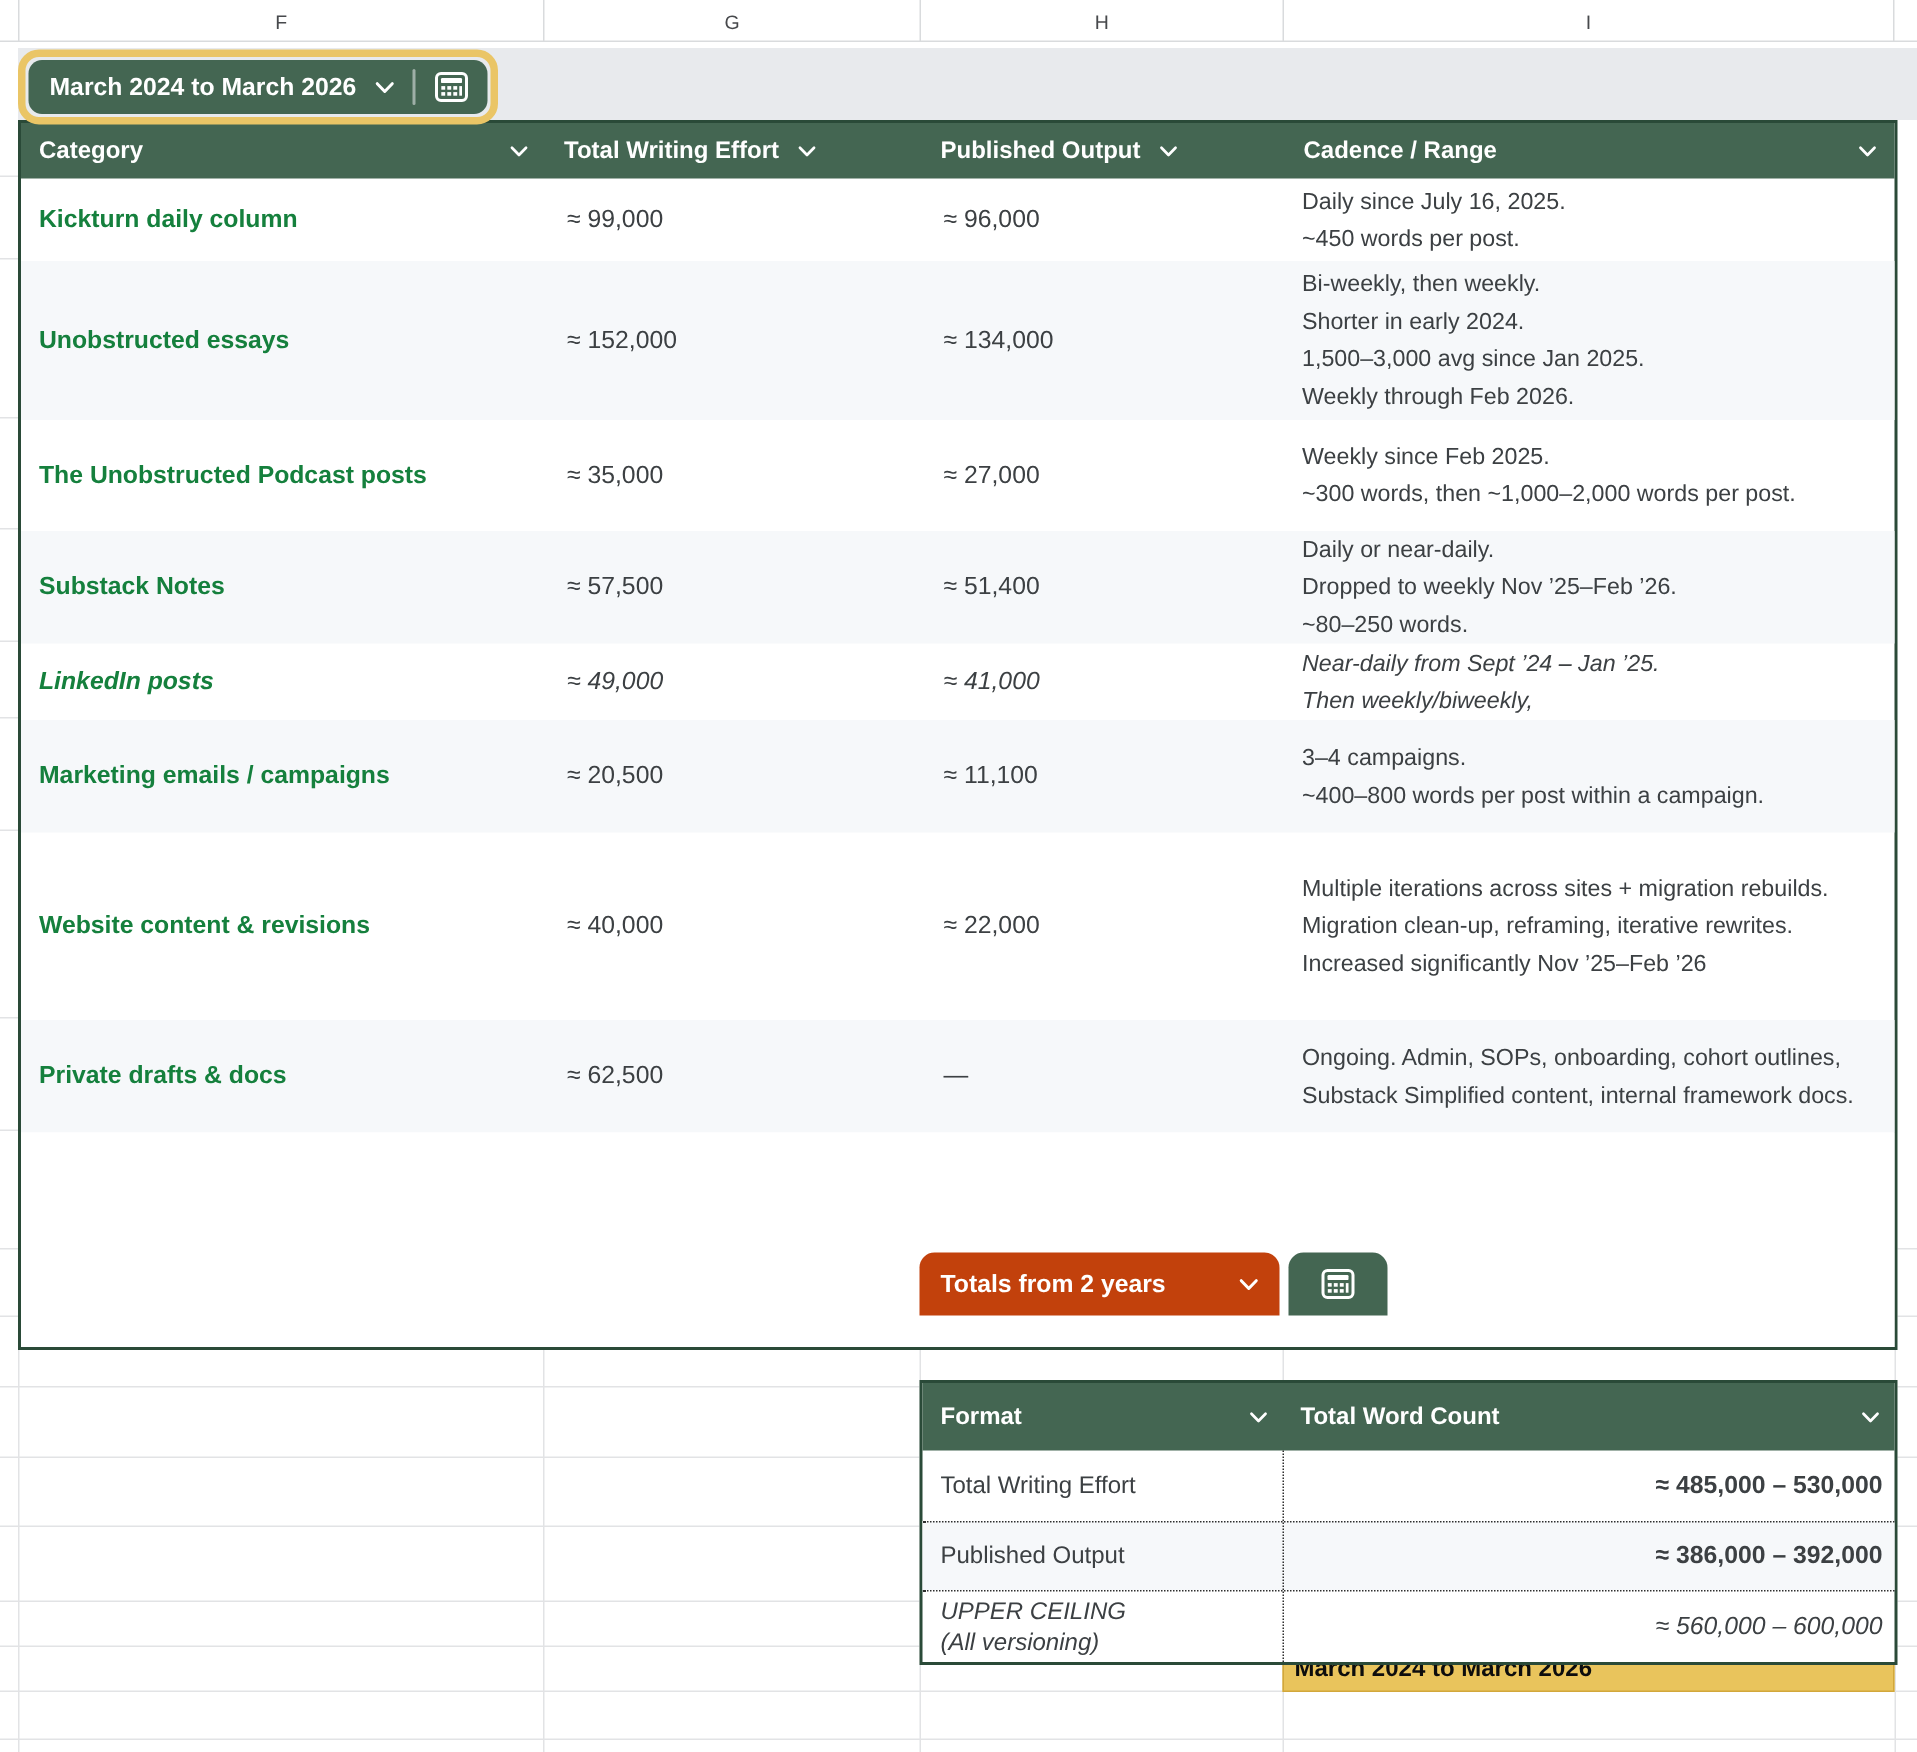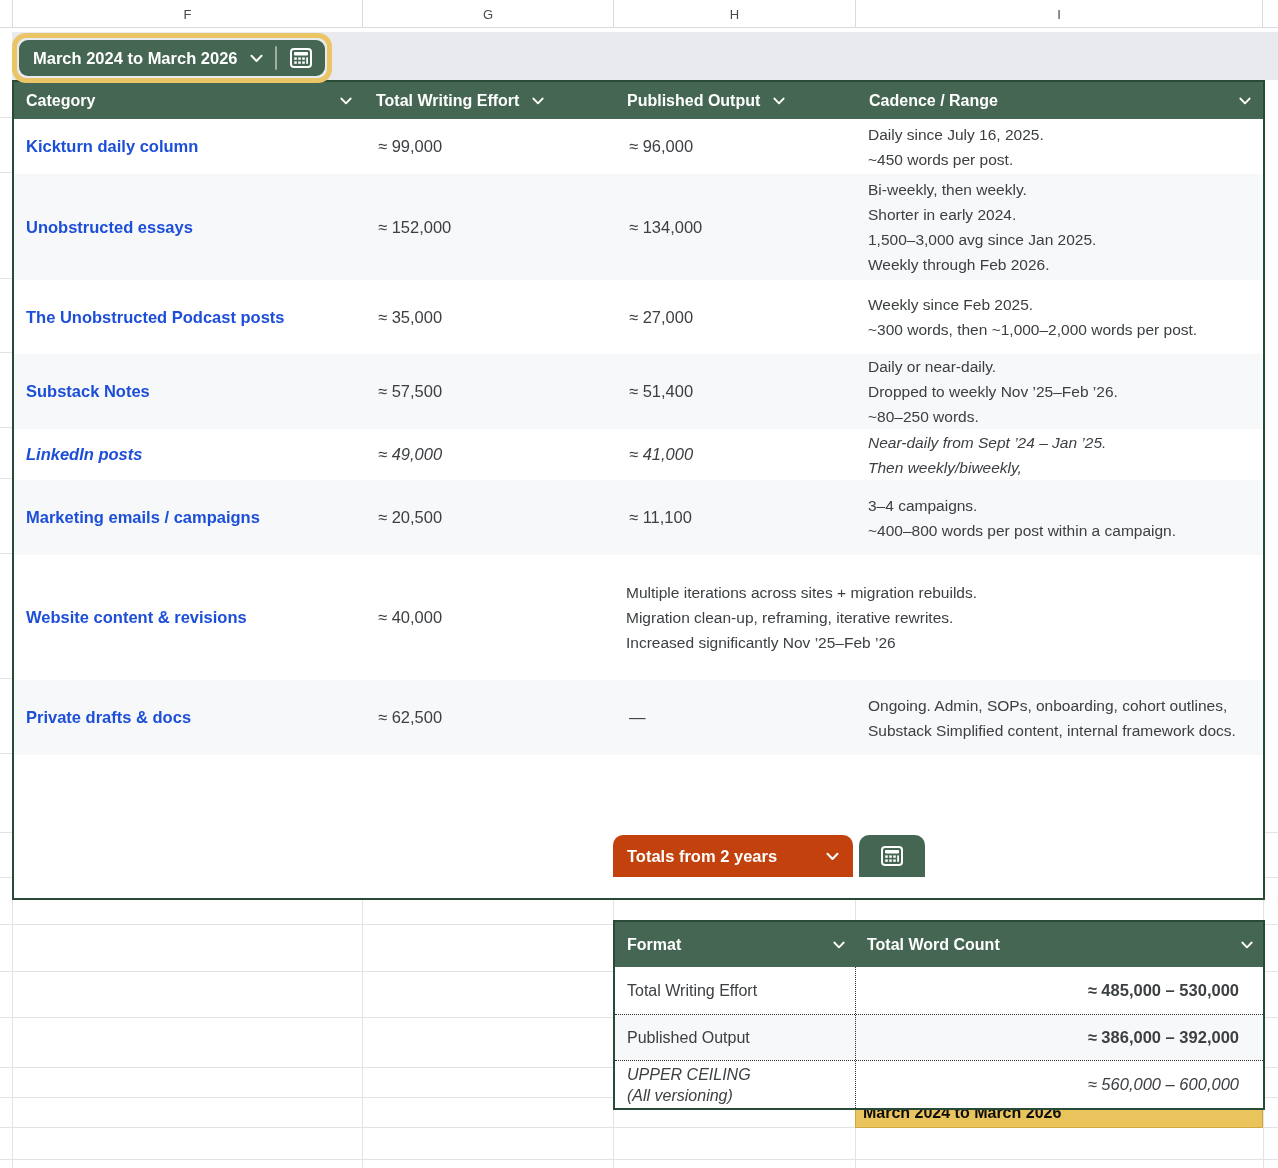--- a/index.html
+++ b/index.html
@@ -45,21 +45,21 @@
   .mt-header { height:37px; background:#446652; color:#fff; display:flex; flex:none; }
   .hcell { display:flex; align-items:center; padding-left:12px; font-size:16px; font-weight:700; }
   .hc-cat  { width:350px; } .hc-eff { width:251px; } .hc-pub { width:242px; } .hc-cad { flex:1; }
   .ml-auto { margin-left:auto; margin-right:12px; }
   .ml-gap  { margin-left:13px; }
 
   .mt-body { display:flex; flex-direction:column; flex:1; }
   .mt-row { display:flex; flex:none; }
   .mt-row.alt { background:#f6f8fa; }
   .cell { display:flex; align-items:center; }
-  .c-cat { width:350px; padding-left:12px; font-weight:700; font-size:16.5px; color:#1d4ed8; }
+  .c-cat { width:350px; padding-left:12px; font-weight:700; font-size:16.5px; color:#15803d; }
   .c-eff { width:251px; padding-left:14px; font-size:16.5px; }
   .c-pub { width:242px; padding-left:14px; font-size:16.5px; }
   .c-cad { flex:1; padding:3px 10px 3px 11px; font-size:15.5px; line-height:25px;
     white-space:pre-line; }
   .mt-filler { flex:1; background:#fff; }
 
   
   .hline { position:absolute; left:0; width:1278px; height:1px; background:#e2e3e5; z-index:0; }
   .vline { position:absolute; width:1px; background:#e2e3e5; z-index:0; }
   .sliver-line { position:absolute; left:0; width:12px; height:1px; background:#e2e3e5; z-index:4; }
@@ -71,21 +71,21 @@
   .tot-hfmt { width:240px; display:flex; align-items:center; padding-left:12px;
     font-size:16px; font-weight:700; }
   .tot-hval { flex:1; display:flex; align-items:center; padding-left:12px;
     font-size:16px; font-weight:700; }
   .tot-row { display:flex; flex:none; }
   .tot-row + .tot-row { border-top:1px dotted #2e2e2e; }
   .tot-row.alt { background:#f6f8fa; }
   .tot-fmt { width:240px; display:flex; align-items:center; padding-left:12px;
     font-size:16px; white-space:pre-line; line-height:21px; }
   .tot-val { flex:1; display:flex; align-items:center; justify-content:flex-end;
-    padding-right:24px; font-size:16.5px; border-left:1px dotted #2e2e2e; }
+    padding-right:8px; font-size:16.5px; border-left:1px dotted #2e2e2e; }
   .tot-val.bold { font-weight:700; }
   .tot-row.italic .tot-fmt, .tot-row.italic .tot-val { font-style:italic; }
   .r1 { height:47px; } .r2 { height:46px; } .r3 { flex:1; }
 
   
   .yellow-cell { position:absolute; left:855px; top:1097px; width:408px; height:31px;
     background:#e9c45c; border:1px solid #d2a73b; display:flex; align-items:center;
     padding-left:7px; font-size:16px; font-weight:700; color:#0d0d0d; z-index:3; }
 </style>
 </head>
@@ -232,20 +232,21 @@
       <div class="mt-row alt" style="height:75px;">
         <div class="cell c-cat">Marketing emails / campaigns</div>
         <div class="cell c-eff">≈ 20,500</div>
         <div class="cell c-pub">≈ 11,100</div>
         <div class="cell c-cad">3–4 campaigns.
 ~400–800 words per post within a campaign.</div>
       </div>
       <div class="mt-row" style="height:125px;">
         <div class="cell c-cat">Website content &amp; revisions</div>
         <div class="cell c-eff">≈ 40,000</div>
+        <div class="cell c-pub">≈ 22,000</div>
         <div class="cell c-cad">Multiple iterations across sites + migration rebuilds.
 Migration clean-up, reframing, iterative rewrites.
 Increased significantly Nov ’25–Feb ’26</div>
       </div>
       <div class="mt-row alt" style="height:75px;justify-content:flex-end;">
         <div class="cell c-cat">Private drafts &amp; docs</div>
         <div class="cell c-eff">≈ 62,500</div>
         <div class="cell c-pub">—</div>
         <div class="cell c-cad">Ongoing. Admin, SOPs, onboarding, cohort outlines, Substack Simplified content, internal framework docs.</div>
       </div>

